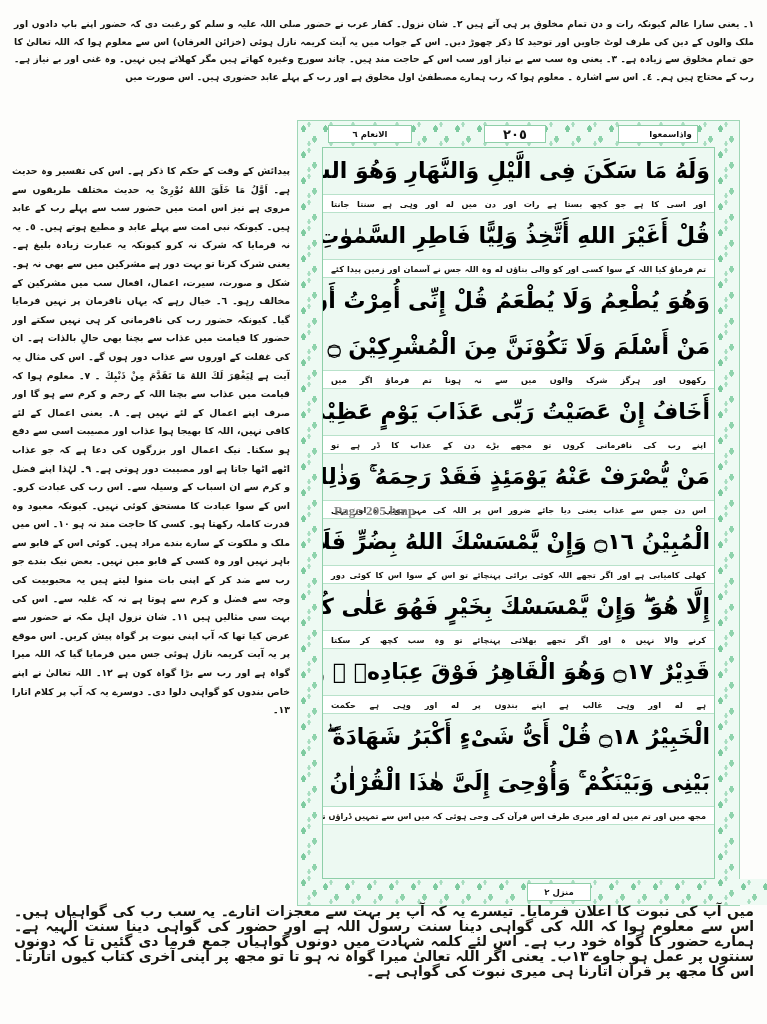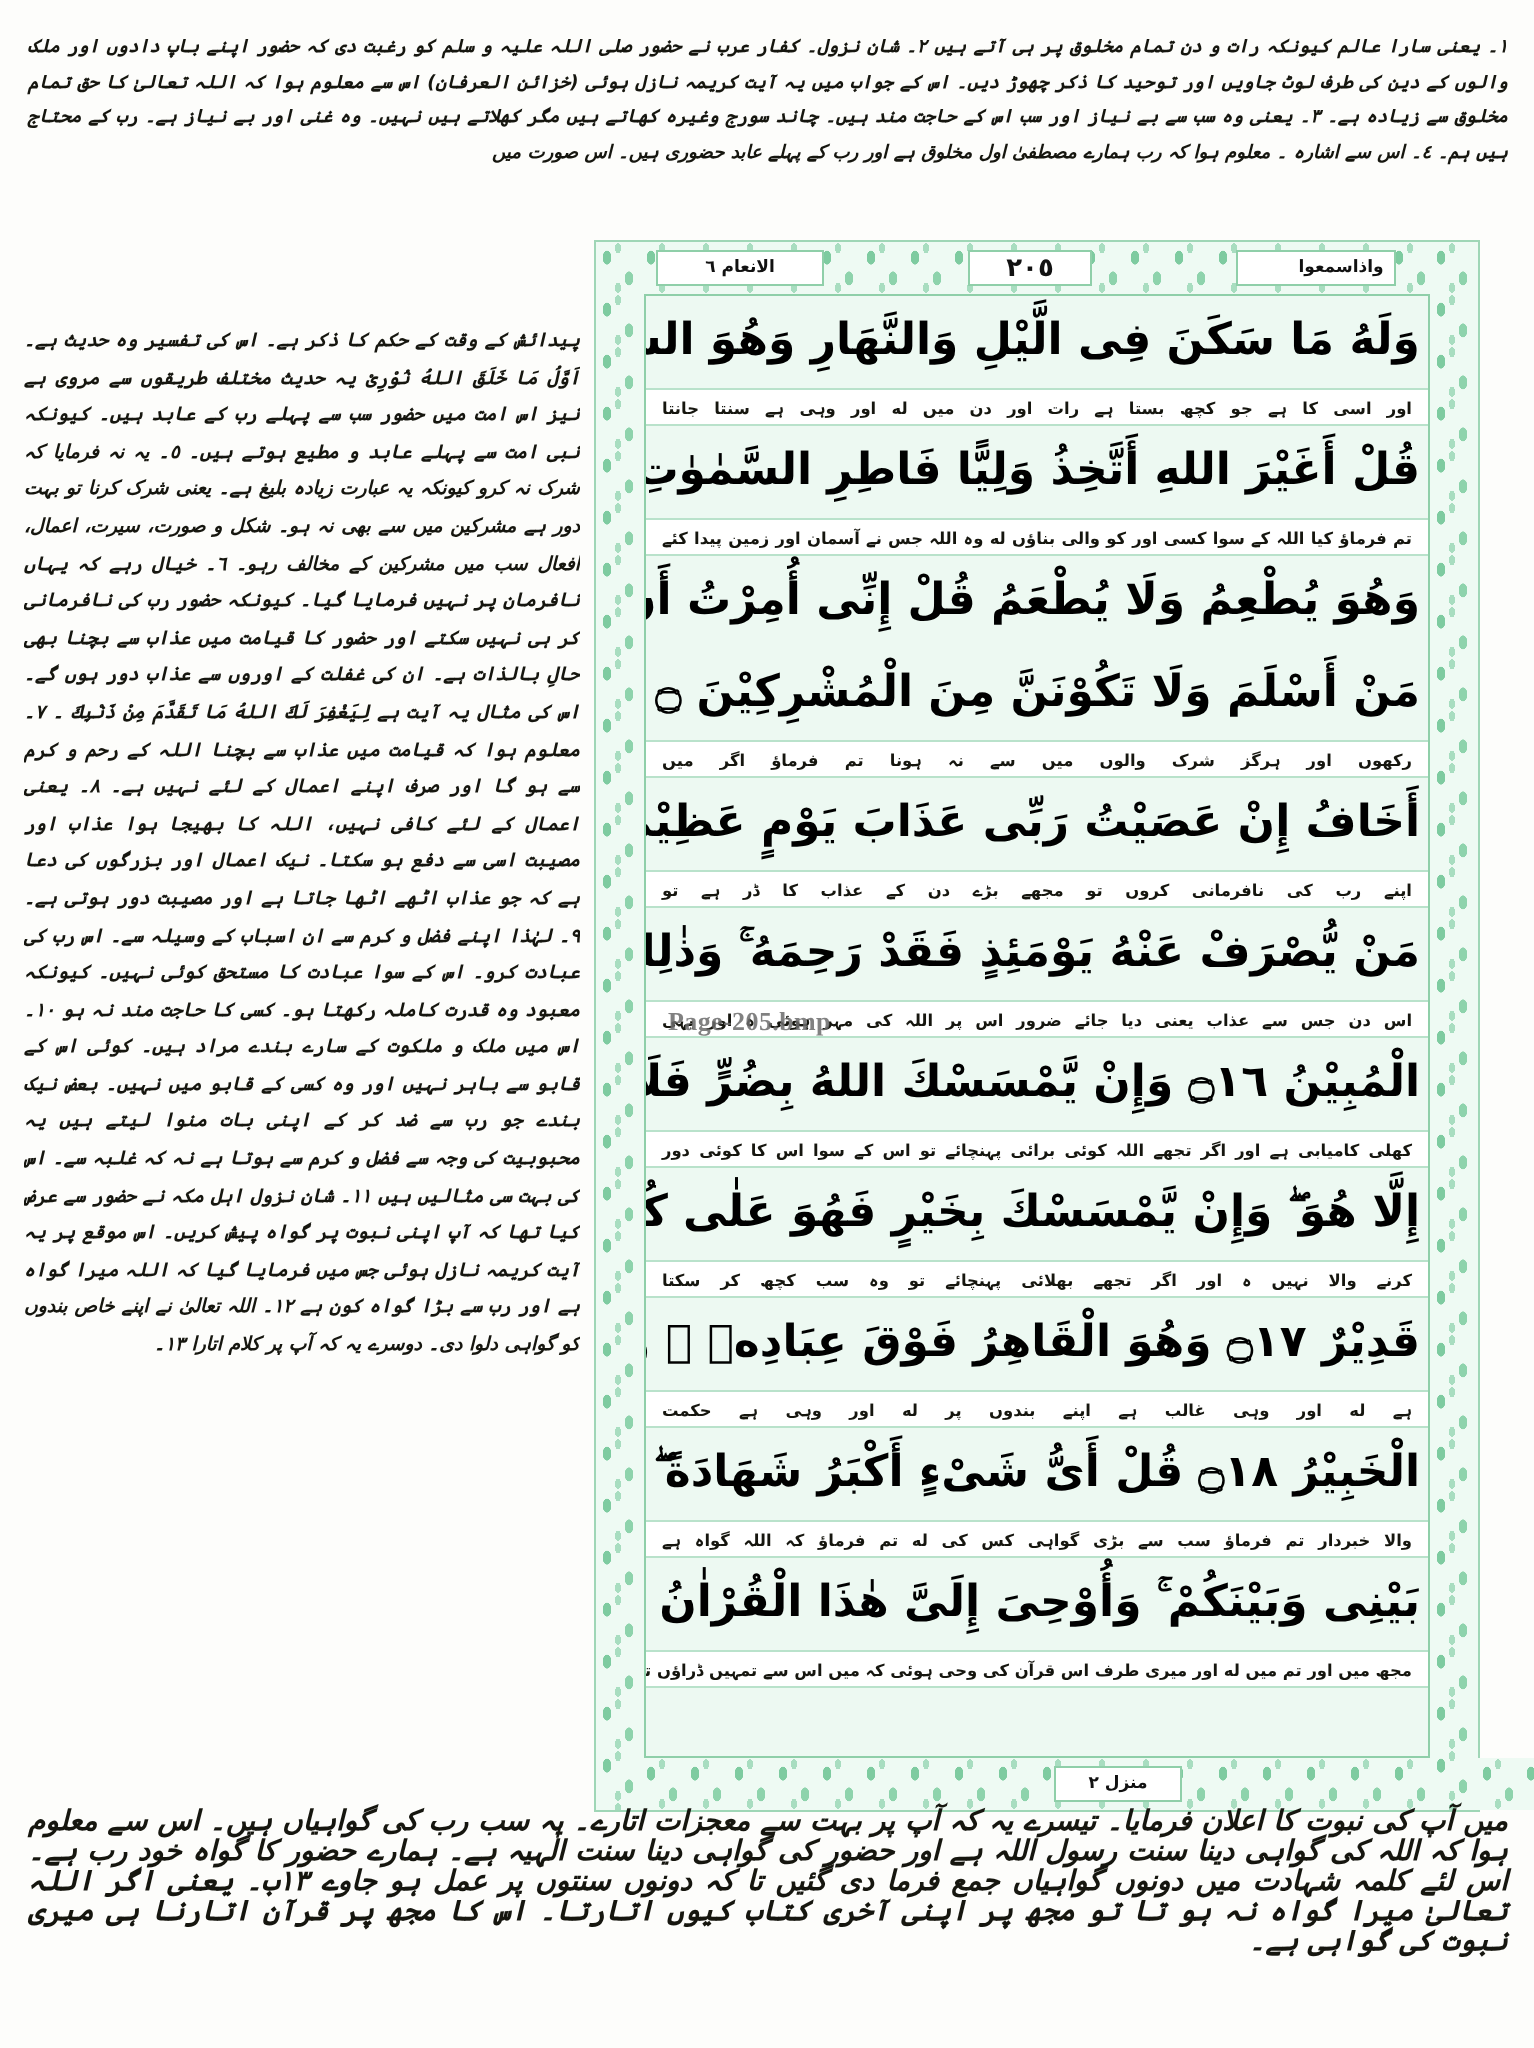--- a/index.html
+++ b/index.html
@@ -17,21 +17,20 @@
     overflow: hidden;
   }
 
   
   .urdu {
     direction: rtl;
     text-align: justify;
     font-family: "DejaVu Sans", "Liberation Sans", sans-serif;
     color: #16160f;
     font-weight: 600;
-    font-style: italic;
   }
 
   
   #top-commentary {
     position: absolute;
     left: 14px; top: 16px;
     width: 740px;
     font-size: 9.1px;
     line-height: 17.5px;
     letter-spacing: -0.1px;
@@ -214,21 +213,20 @@
         <div class="trans-line">اپنے رب کی نافرمانی کروں تو مجھے بڑے دن کے عذاب کا ڈر ہے تو</div>
         <div class="ayah-line">مَنْ يُّصْرَفْ عَنْهُ يَوْمَئِذٍ فَقَدْ رَحِمَهُ ۚ وَذٰلِكَ الْفَوْزُ</div>
         <div class="trans-line">اس دن جس سے عذاب یعنی دیا جائے ضرور اس پر اللہ کی مہر ہوئی ہ اور یہی</div>
         <div class="ayah-line">الْمُبِيْنُ ۝١٦ وَإِنْ يَّمْسَسْكَ اللهُ بِضُرٍّ فَلَا كَاشِفَ لَهُ</div>
         <div class="trans-line">کھلی کامیابی ہے اور اگر تجھے اللہ کوئی برائی پہنچائے تو اس کے سوا اس کا کوئی دور</div>
         <div class="ayah-line">إِلَّا هُوَ ۖ وَإِنْ يَّمْسَسْكَ بِخَيْرٍ فَهُوَ عَلٰى كُلِّ شَىْءٍ</div>
         <div class="trans-line">کرنے والا نہیں ہ اور اگر تجھے بھلائی پہنچائے تو وہ سب کچھ کر سکتا</div>
         <div class="ayah-line">قَدِيْرٌ ۝١٧ وَهُوَ الْقَاهِرُ فَوْقَ عِبَادِهٖ ۚ وَهُوَ الْحَكِيْمُ</div>
         <div class="trans-line">ہے لە اور وہی غالب ہے اپنے بندوں پر لە اور وہی ہے حکمت</div>
         <div class="ayah-line">الْخَبِيْرُ ۝١٨ قُلْ أَىُّ شَىْءٍ أَكْبَرُ شَهَادَةً ۖ قُلِ اللهُ شَهِيْدٌ</div>
-        <div class="trans-line">والا خبردار تم فرماؤ سب سے بڑی گواہی کس کی لە تم فرماؤ کہ اللہ گواہ ہے</div>
         <div class="ayah-line">بَيْنِى وَبَيْنَكُمْ ۚ وَأُوْحِىَ إِلَىَّ هٰذَا الْقُرْاٰنُ لِأُنْذِرَكُمْ</div>
         <div class="trans-line">مجھ میں اور تم میں لە اور میری طرف اس قرآن کی وحی ہوئی کہ میں اس سے تمہیں ڈراؤں تا</div>
       </div>
 
     <div id="watermark">Page-205.bmp</div>
   </div>
 
   <div id="bottom-commentary" class="urdu">میں آپ کی نبوت کا اعلان فرمایا۔ تیسرے یہ کہ آپ پر بہت سے معجزات اتارے۔ یہ سب رب کی گواہیاں ہیں۔ اس سے معلوم ہوا کہ اللہ کی گواہی دینا سنت رسول اللہ ہے اور حضور کی گواہی دینا سنت الٰہیہ ہے۔ ہمارے حضور کا گواہ خود رب ہے۔ اس لئے کلمہ شہادت میں دونوں گواہیاں جمع فرما دی گئیں تا کہ دونوں سنتوں پر عمل ہو جاوے ١٣ب۔ یعنی اگر اللہ تعالیٰ میرا گواہ نہ ہو تا تو مجھ پر اپنی آخری کتاب کیوں اتارتا۔ اس کا مجھ پر قرآن اتارنا ہی میری نبوت کی گواہی ہے۔</div>
 
 </div>

